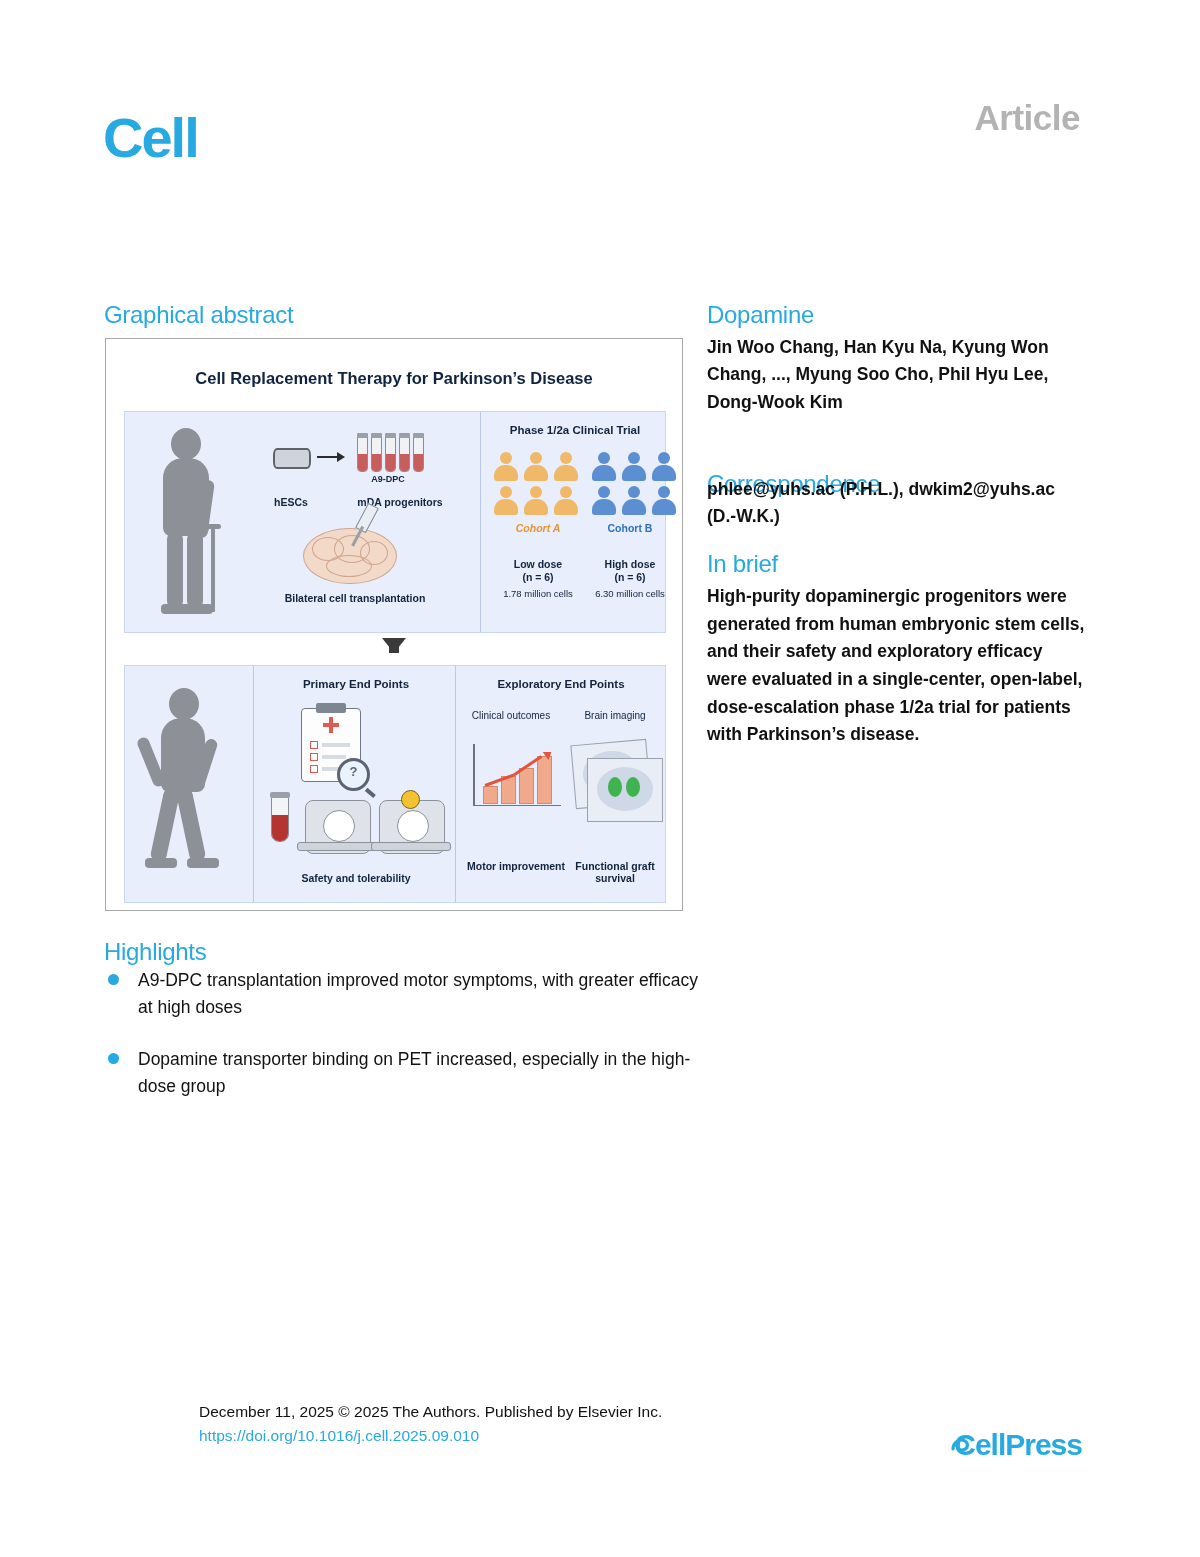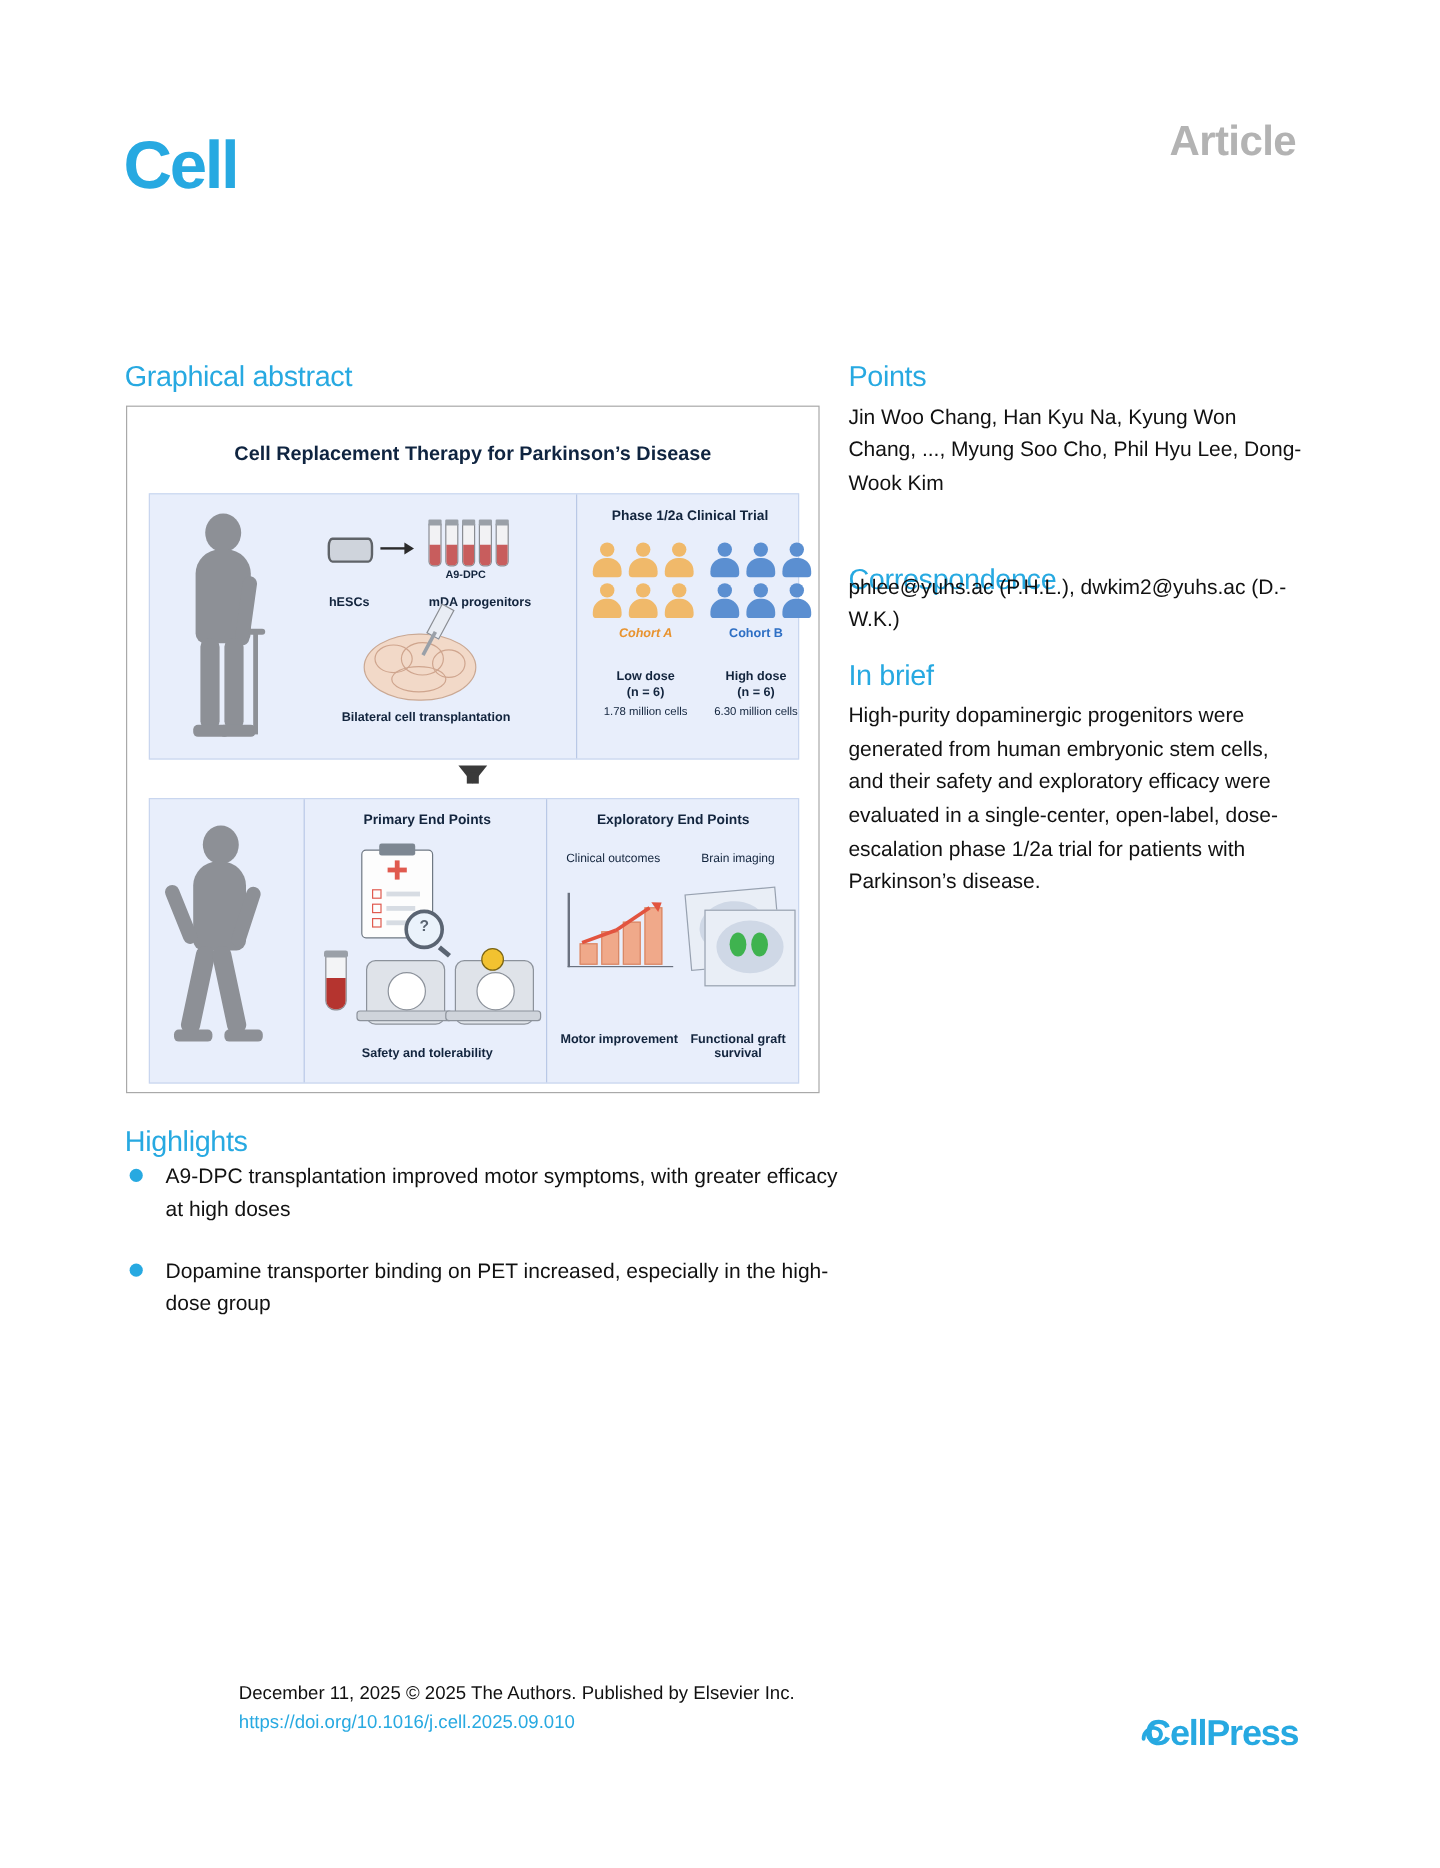--- a/index.html
+++ b/index.html
@@ -37,21 +37,21 @@
   }
   #ga-head { position:absolute; left:104px; top:301px; }
   #authors-head { position:absolute; left:707px; top:301px; }
   #corr-head { position:absolute; left:707px; top:443px;margin-top:27px; }
   #brief-head { position:absolute; left:707px; top:550px; }
   #hl-head { position:absolute; left:104px; top:938px; }
 
   
   .rcol-text {
     position:absolute; left:707px; width:380px;
-    font-size:17.5px; line-height:1.57; color:#111;
+    font-size:17.5px; line-height:1.57; color:#111;font-weight:bold;
   }
   #authors-body { top:334px; }
   #corr-body { top:476px; }
   #brief-body { top:583px; line-height:1.58; }
 
   
   .ga-box {
     position:absolute; left:105px; top:338px;
     width:578px; height:573px;
     border:1px solid #a9a9a9; background:#fff;
@@ -440,21 +440,21 @@
           <div class="blob" style="left:20px; top:18px;"></div>
           <div class="blob" style="left:38px; top:18px;"></div>
         </div>
 
         <div class="lbl lbl-b" style="left:338px; top:194px; width:106px;">Motor improvement</div>
         <div class="lbl lbl-b" style="left:440px; top:194px; width:100px;">Functional graft survival</div>
       </div>
     </div>
   </div>
 
-  <div id="authors-head" class="sec-head">Points</div>
+  <div id="authors-head" class="sec-head">Dopamine</div>
   <div id="authors-body" class="rcol-text">Jin Woo Chang, Han Kyu Na, Kyung Won Chang, ..., Myung Soo Cho, Phil Hyu Lee, Dong-Wook Kim</div>
 
   <div id="corr-head" class="sec-head">Correspondence</div>
   <div id="corr-body" class="rcol-text">phlee@yuhs.ac (P.H.L.), dwkim2@yuhs.ac (D.-W.K.)</div>
 
   <div id="brief-head" class="sec-head">In brief</div>
   <div id="brief-body" class="rcol-text">High-purity dopaminergic progenitors were generated from human embryonic stem cells, and their safety and exploratory efficacy were evaluated in a single-center, open-label, dose-escalation phase 1/2a trial for patients with Parkinson’s disease.</div>
 
   <div id="hl-head" class="sec-head">Highlights</div>
   <div class="hl-list">

